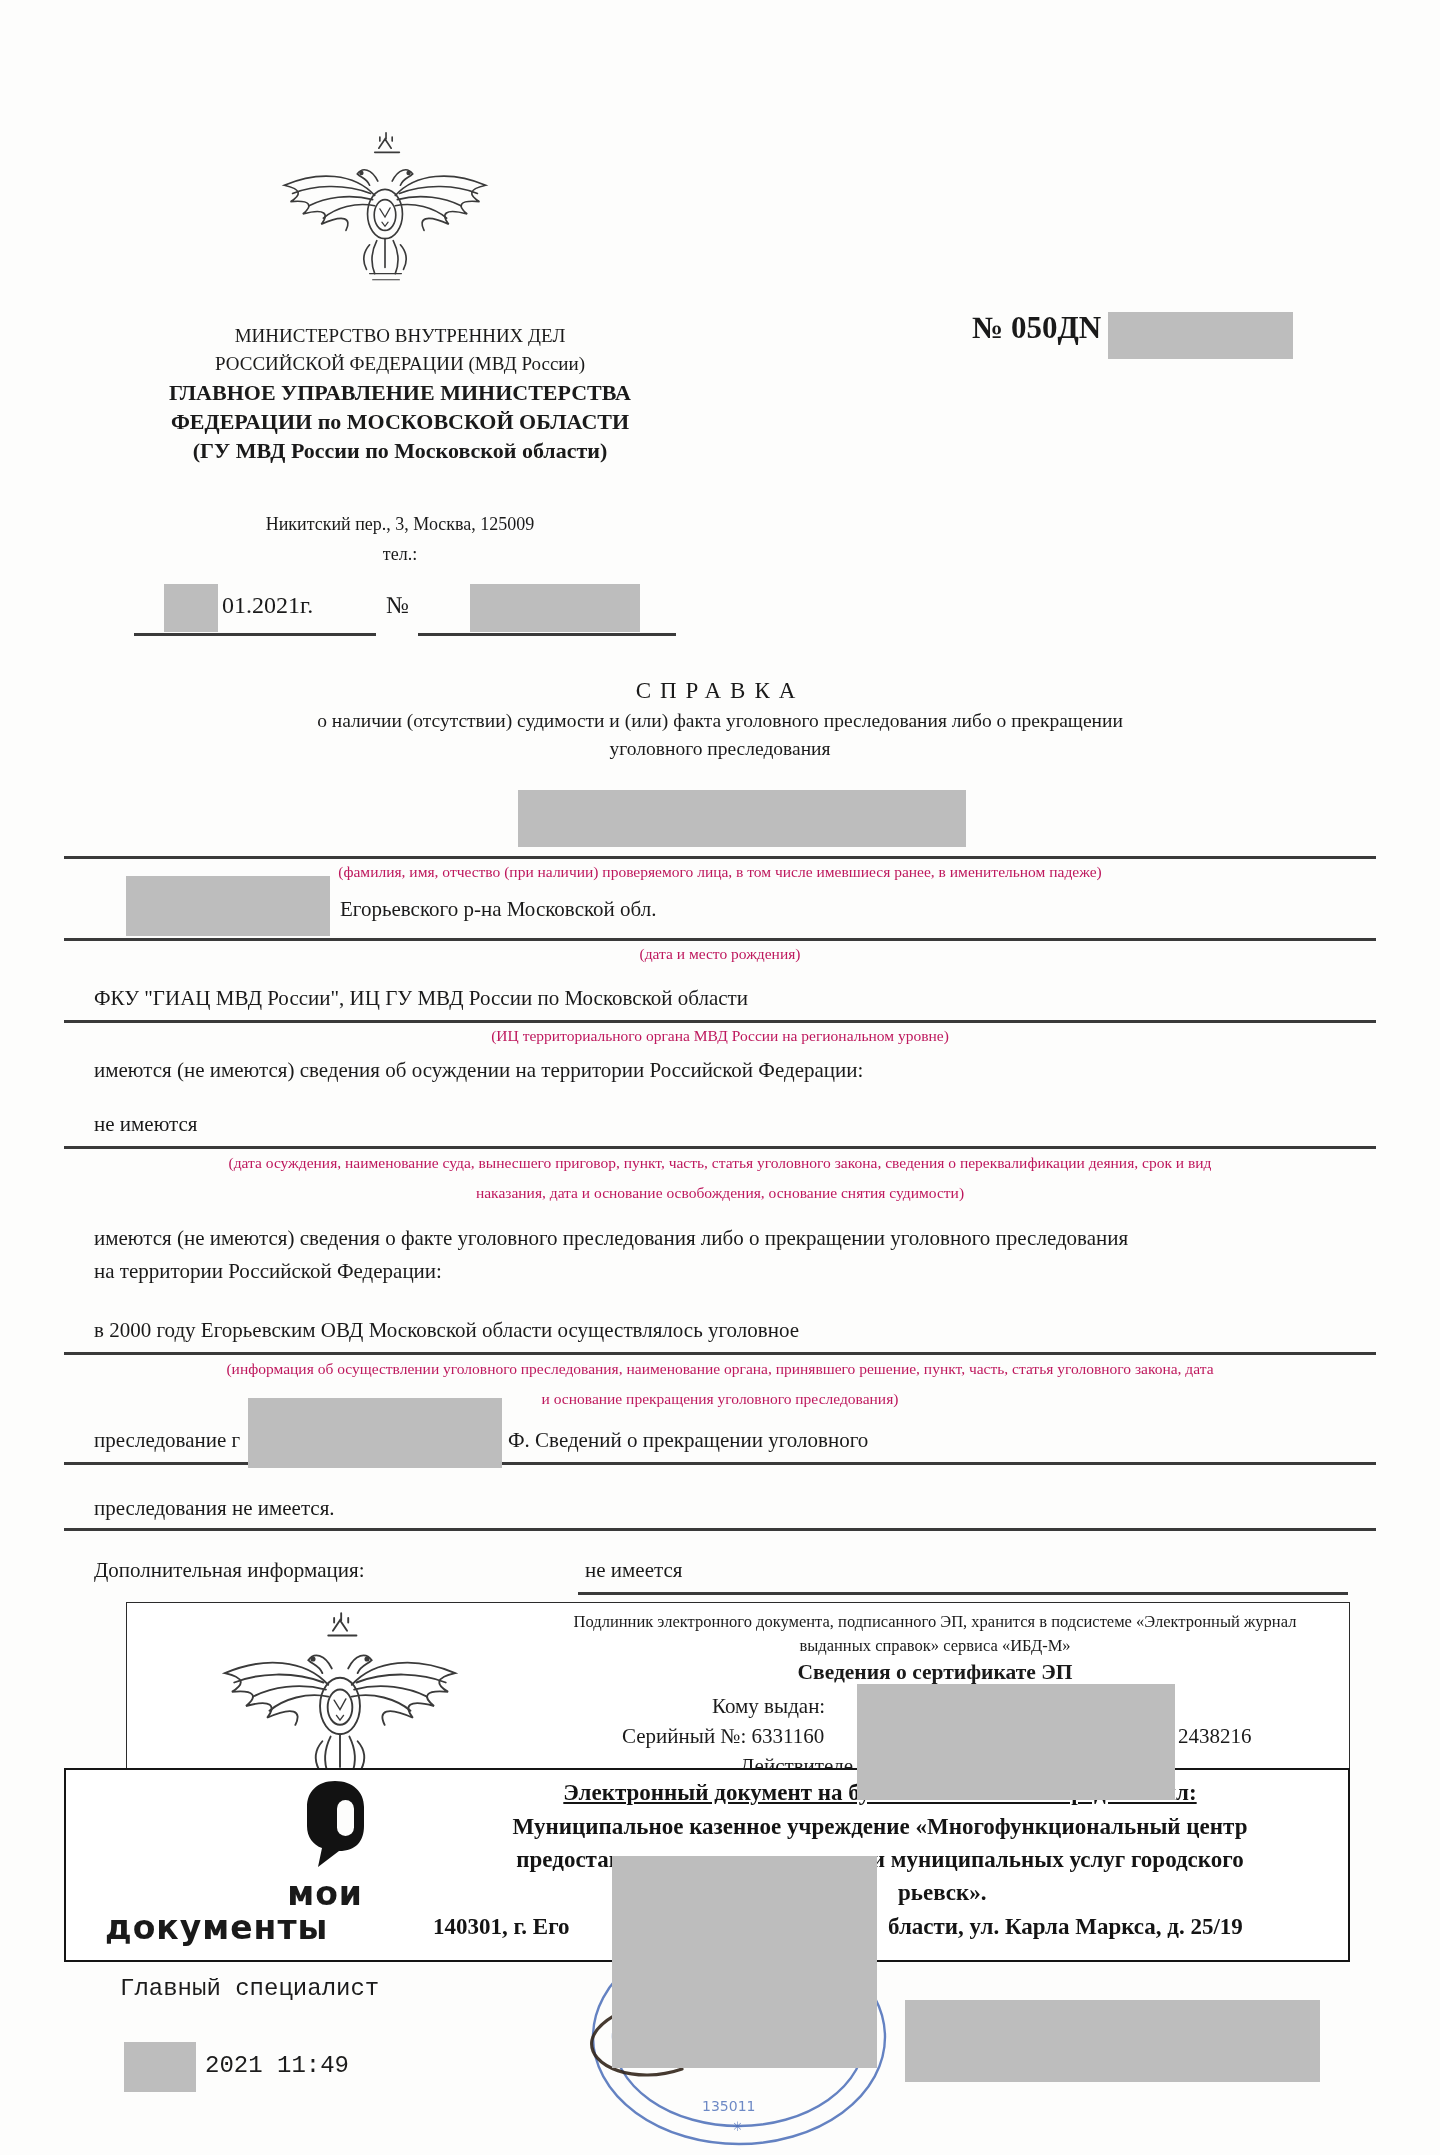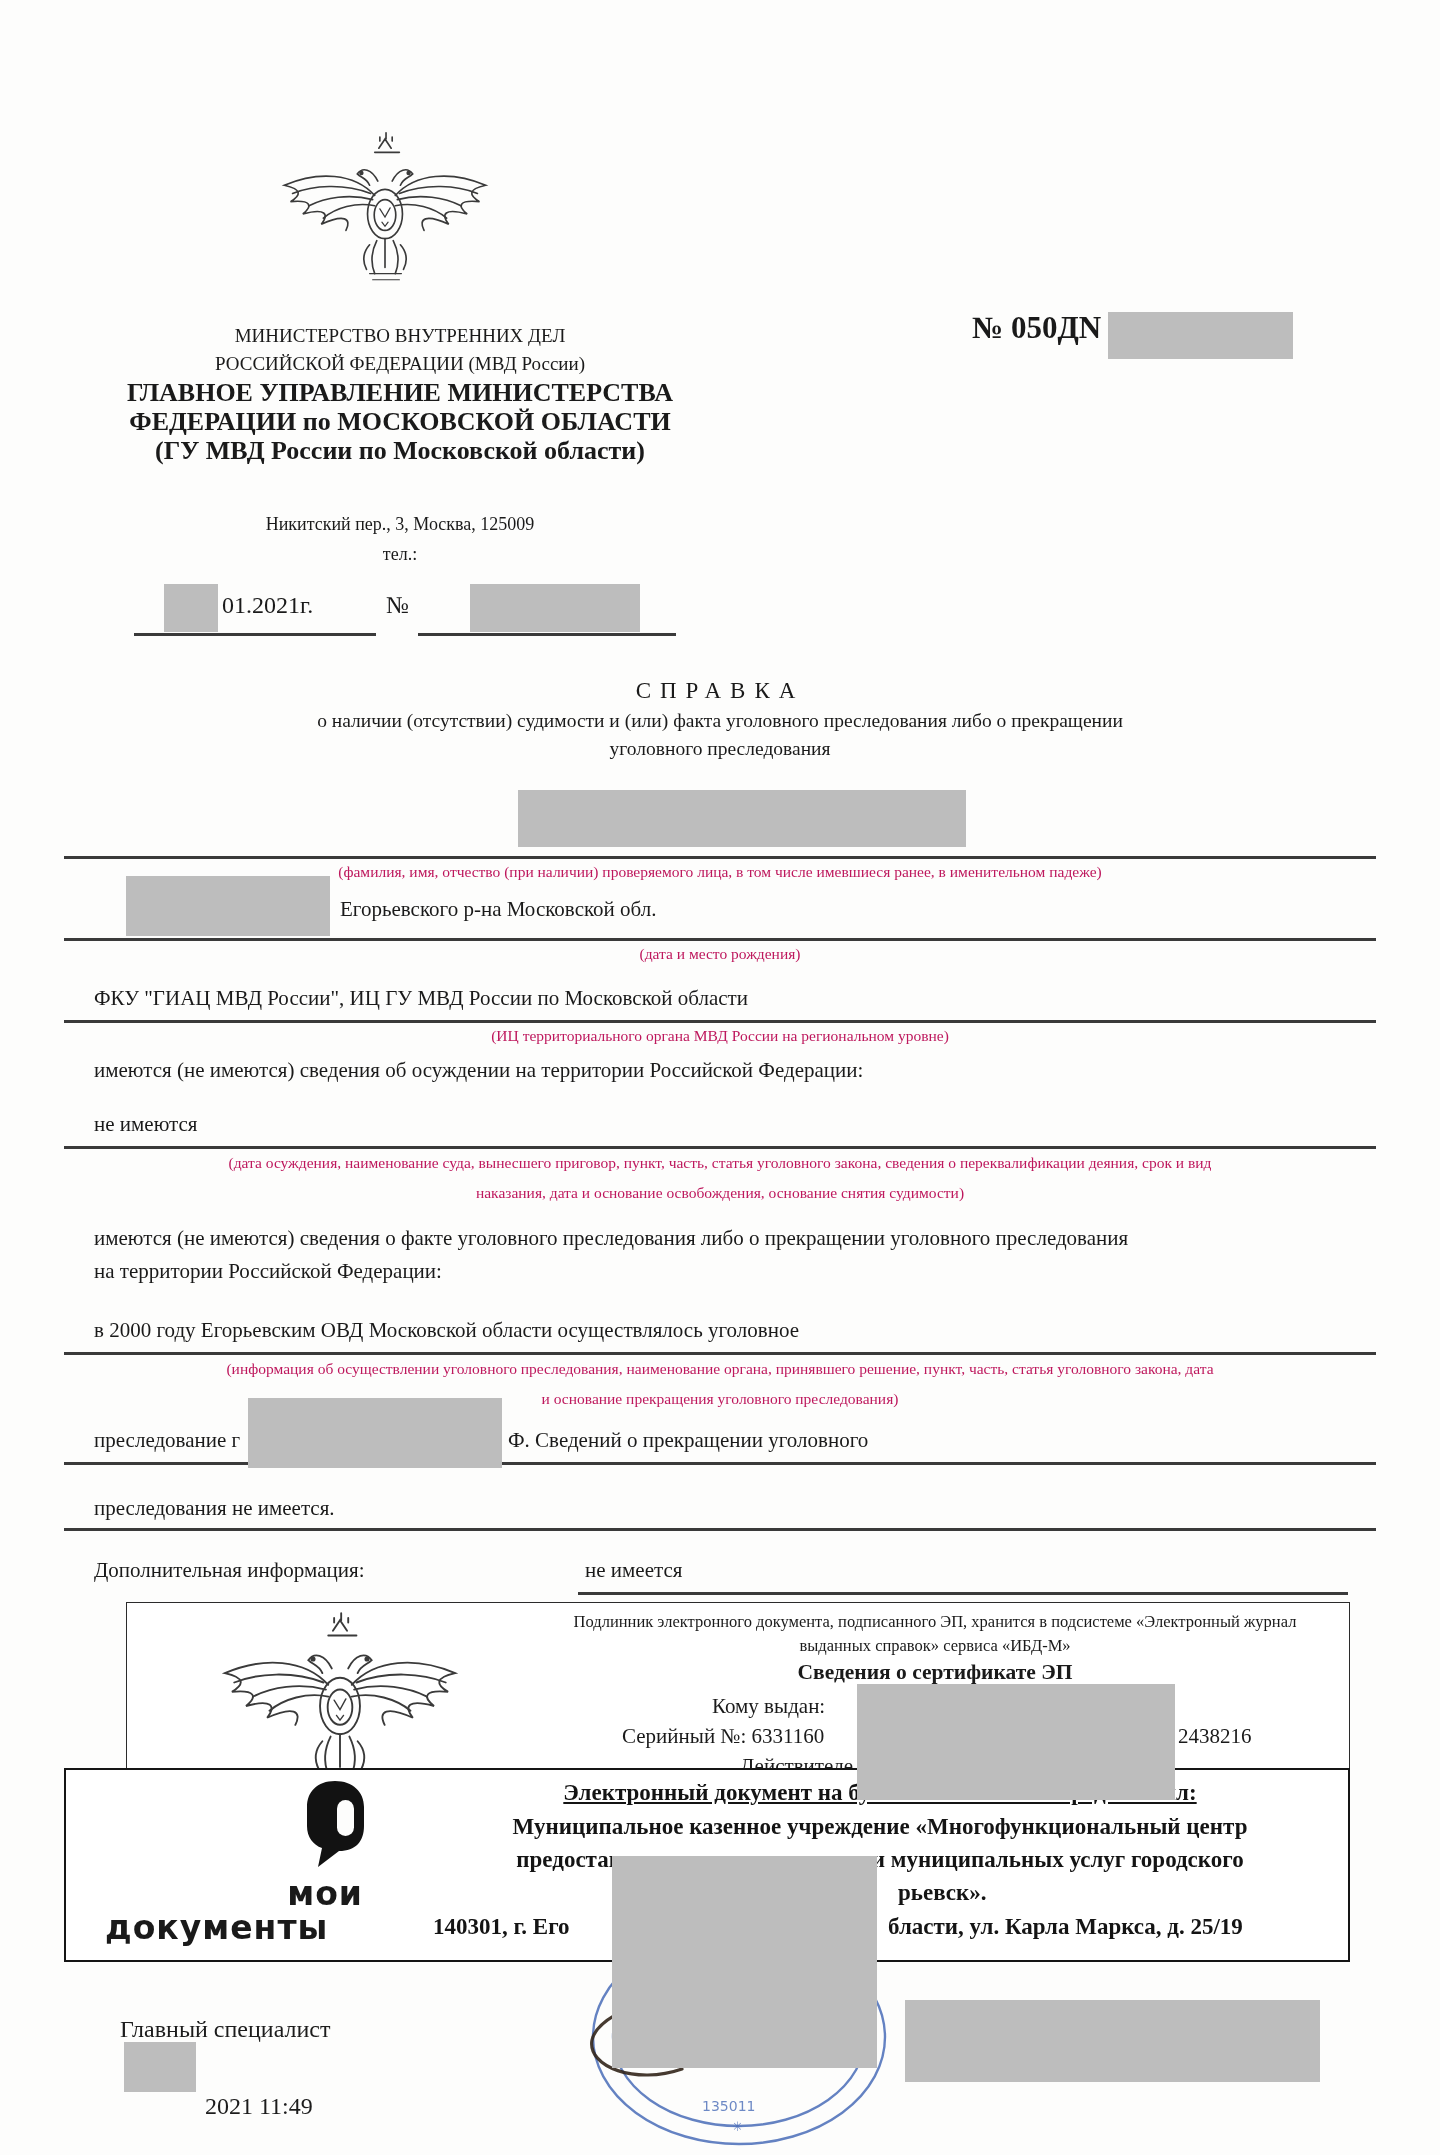--- a/index.html
+++ b/index.html
@@ -3,29 +3,29 @@
 <meta charset="utf-8">
 <style>
   html,body{margin:0;padding:0;background:#888;}
   .page{
     position:relative;width:1440px;height:2155px;margin:0 auto;
     background:#fdfdfc;overflow:hidden;
     font-family:"Liberation Serif",serif;color:#1a1a1a;
   }
   .abs{position:absolute;}
   .ctr{text-align:center;}
-  .sans{font-family:Liberation Serif, serif;margin-top:41px;}
+  .sans{font-family:Liberation Mono, monospace;}
   .logofont{font-family:"DejaVu Sans",sans-serif;}
   .b{font-weight:bold;}
   .rule{height:2.5px;background:#1f1f1f;opacity:.88;}
   .red{background:#bdbdbd;z-index:50;}
   .cap{font-size:15.5px;color:#be185d;}
   .body-t{font-size:21px;}
   .hdr{font-size:19px;line-height:28px;}
-  .hdrb{font-size:26px;line-height:29px;font-weight:bold;font-family:Liberation Serif, serif;}
+  .hdrb{font-size:22px;line-height:29px;font-weight:bold;font-family:Liberation Serif, serif;}
   .small-t{font-size:16.5px;}
   .certbox{border:1.5px solid #2b2b2b;background:#fff;}
   .mfcbox{border:2.5px solid #151515;background:#fff;}
   .mfc-t{font-size:23px;font-weight:600;color:#141414;}
   .foot-t{font-size:24px;color:#1c1c1c;}
   svg text{font-family:"DejaVu Sans",sans-serif;}
 </style>
 </head>
 <body>
 

